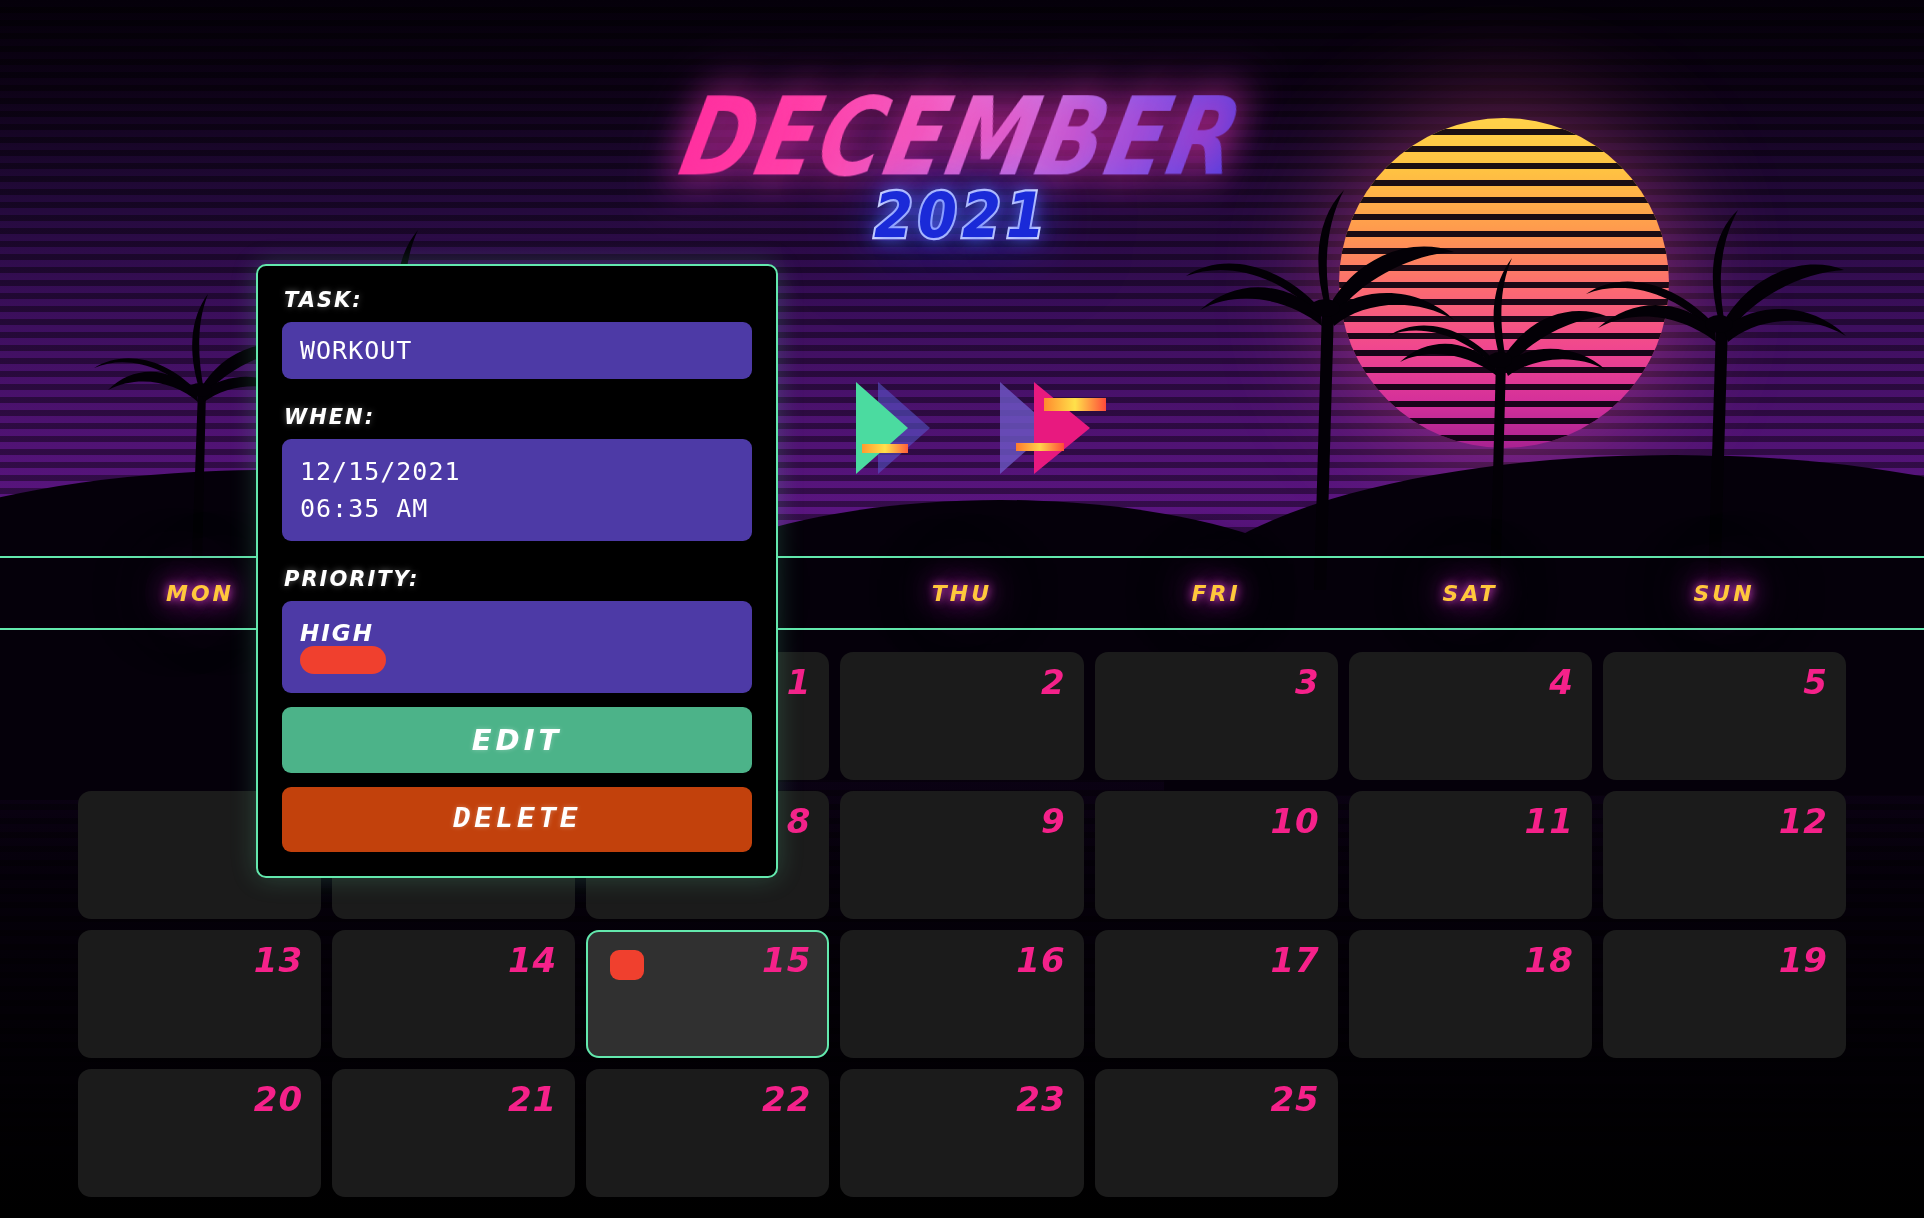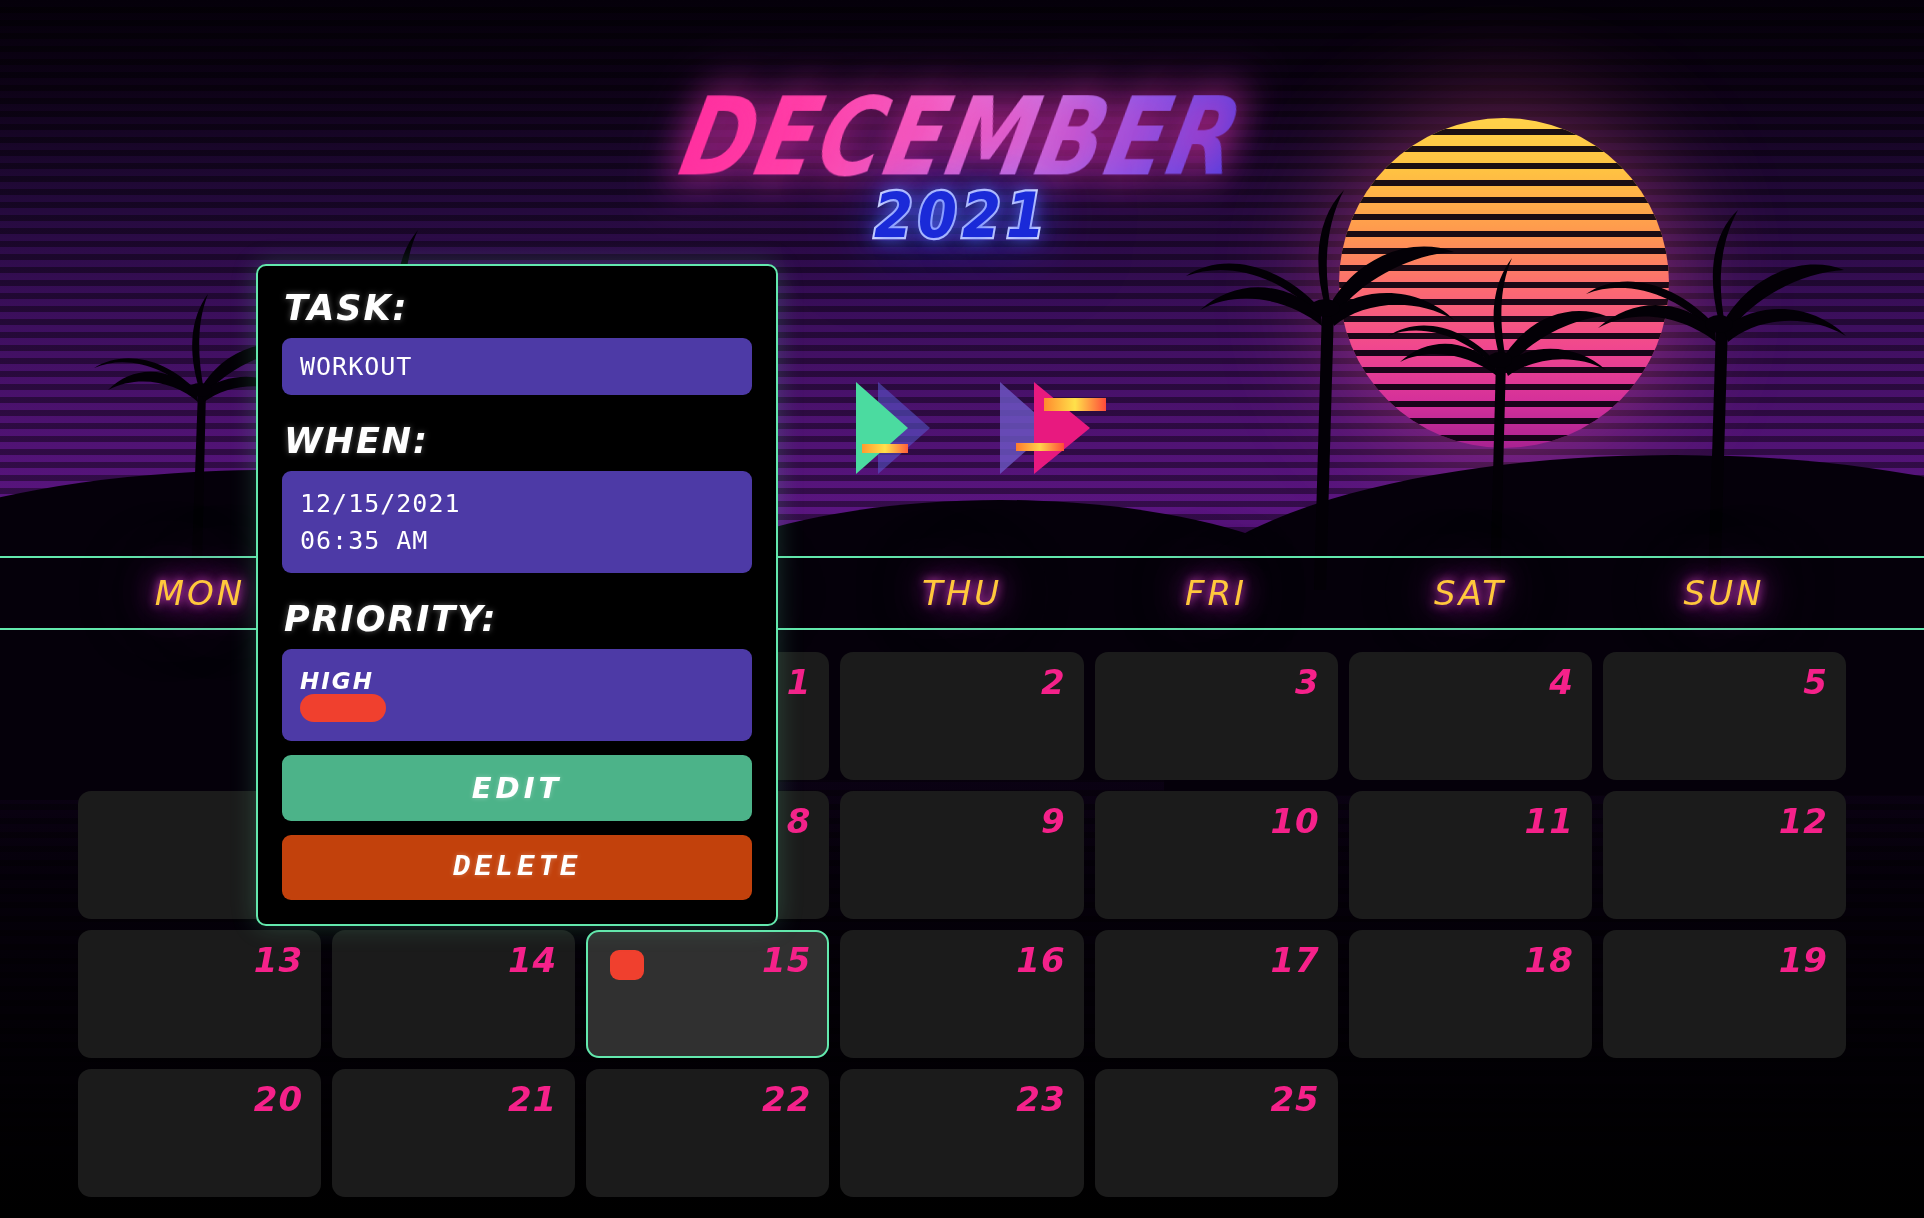--- a/index.html
+++ b/index.html
@@ -148,21 +148,21 @@
   .weekdays {
     display: grid; grid-template-columns: repeat(7, 1fr);
     gap: 10px; padding: 0 78px;
     height: 74px; align-items: center;
     border-top: 2px solid #63e8ad;
     border-bottom: 2px solid #63e8ad;
   }
   .weekday {
     text-align: center;
     font-family: "DejaVu Sans", sans-serif;
-    font-size: 34px; font-weight: 400; font-style: italic;
+    font-size: 22px; font-weight: 700; font-style: italic;
     letter-spacing: 3px;
     color: #ffc83c;
     text-shadow:
       0 0 10px #e44ad6,
       0 0 26px #c92fc0,
       0 0 52px #9c1fa0,
       0 0 82px #6d1470;
   }
   .grid {
     display: grid; grid-template-columns: repeat(7, 1fr);
@@ -197,21 +197,21 @@
     width: 522px;
     background: #000;
     border: 2px solid #63e8ad;
     border-radius: 10px;
     padding: 22px 24px 24px 24px;
     z-index: 40;
     box-shadow: 0 0 26px rgba(99,232,173,0.22);
   }
   .m-label {
     font-family: "DejaVu Sans", sans-serif;
-    font-size: 35px; font-weight: 700; font-style: italic;
+    font-size: 21px; font-weight: 700; font-style: italic;
     letter-spacing: 2px; color: #ffffff;
     margin: 0 0 10px 2px;
     text-shadow: 0 0 6px rgba(255,255,255,0.35);
   }
   .m-label.second { margin-top: 26px; }
   .m-field {
     background: #4d3aa6;
     border-radius: 9px;
     padding: 13px 18px;
     font-family: "DejaVu Sans Mono", monospace;

